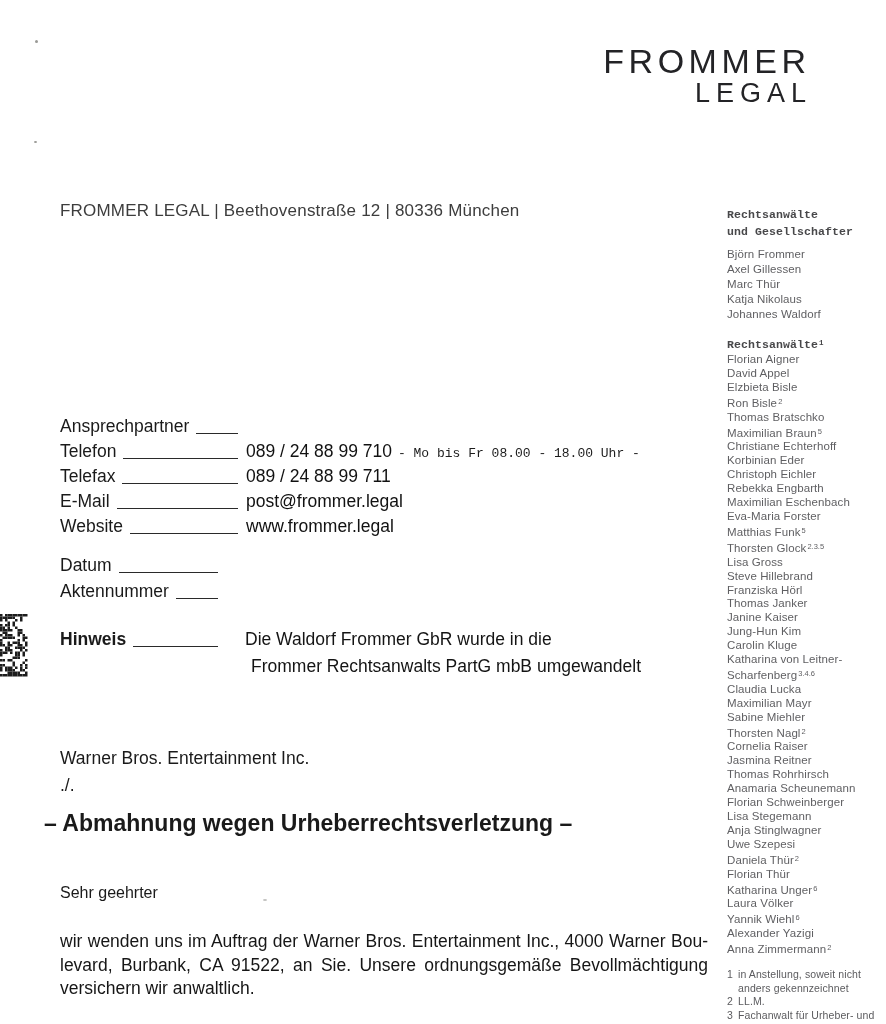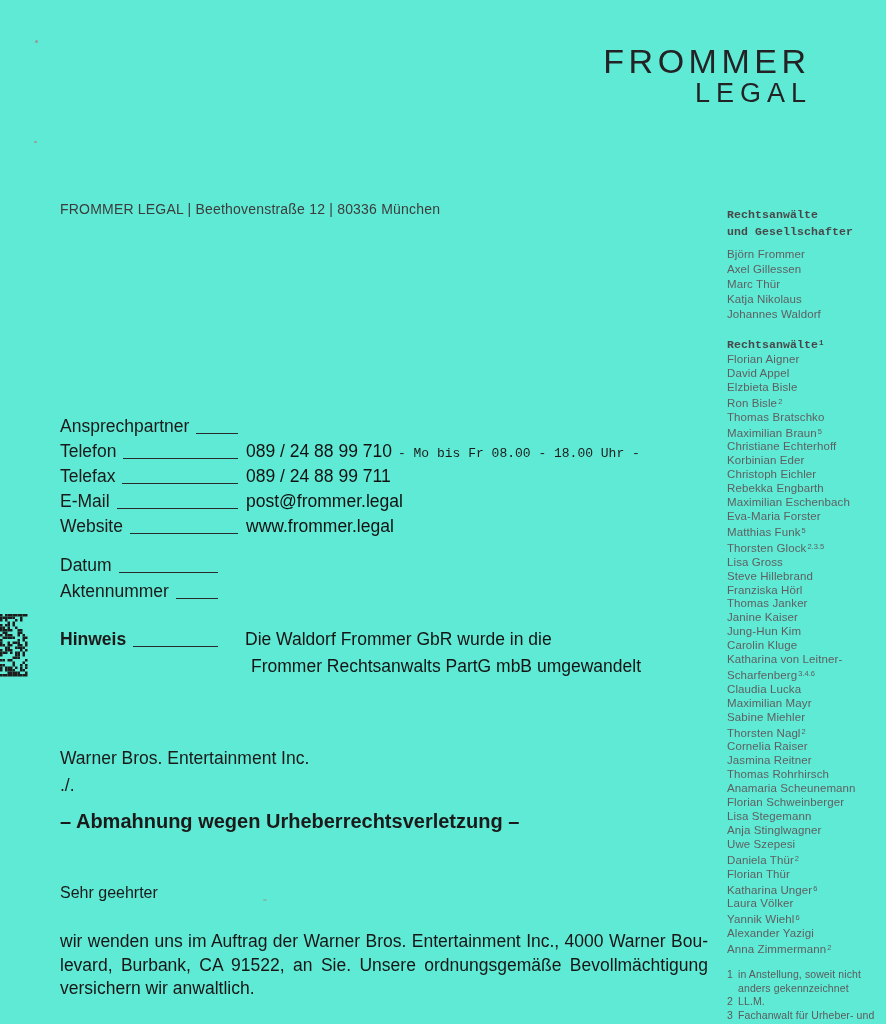--- a/index.html
+++ b/index.html
@@ -1,25 +1,25 @@
 <!DOCTYPE html>
 <html><head>
 <meta charset="utf-8">
 <style>
   html,body{margin:0;padding:0;background:#e9e9e7;}
-  .page{position:relative;width:886px;height:1024px;background:#5eead4;overflow:hidden;
+  .page{position:relative;width:886px;height:1024px;background:#ffffff;overflow:hidden;
         font-family:"Liberation Sans","DejaVu Sans",sans-serif;color:#1a1a1a;}
 
   
   .logo{position:absolute;top:44px;right:80px;text-align:right;color:#232326;line-height:1;}
   .logo-line1{font-size:34px;letter-spacing:4.5px;margin-right:-4.5px;}
   .logo-line2{font-size:27px;letter-spacing:6px;margin-right:-6px;margin-top:2px;}
 
   
-  .sender{position:absolute;left:60px;top:201px;font-size:14px;color:#3d3d3d;letter-spacing:0.2px;}
+  .sender{position:absolute;left:60px;top:201px;font-size:17px;color:#3d3d3d;letter-spacing:0.2px;}
 
   
   .contact{position:absolute;left:60px;top:412px;width:680px;}
   .crow{display:flex;align-items:flex-end;height:25px;font-size:17.5px;}
   .lblwrap{display:flex;align-items:flex-end;width:178px;flex:none;align-self:stretch;}
   .clbl{white-space:nowrap;}
   .rule{flex:1;border-bottom:1.6px solid #2a2a2a;margin:0 0 3px 7px;}
   .cval{margin-left:8px;white-space:nowrap;color:#111;}
   .cnote{font-size:13px;margin-left:6px;margin-bottom:1px;white-space:nowrap;color:#1c1c1c;font-family:Liberation Mono, monospace;}
 
@@ -32,21 +32,21 @@
   .hinweis{position:absolute;left:60px;top:626px;display:flex;font-size:17.5px;align-items:flex-start;}
   .hlblwrap{display:flex;align-items:flex-end;width:158px;flex:none;height:24px;}
   .hlbl{font-weight:bold;white-space:nowrap;}
   .hval{margin-left:27px;line-height:26.5px;color:#141414;}
   .hline2{text-indent:6px;}
 
   
   .party{position:absolute;left:60px;top:716px;font-size:17.5px;}
   .party-name{font-weight:normal;margin-top:32px;}
   .party-vs{margin-top:6px;}
-  .subject{position:absolute;left:60px;top:810px;font-size:20px;font-weight:bold;}
+  .subject{position:absolute;left:44px;top:810px;font-size:23px;font-weight:bold;}
   .salutation{position:absolute;left:60px;top:884px;font-size:16px;}
   .body-text{position:absolute;left:60px;top:930px;width:648px;font-size:17.5px;line-height:23.5px;color:#161616;}
   .jline{text-align:justify;text-align-last:justify;}
   .jline.last{text-align-last:left;}
 
   
   .sidebar{position:absolute;left:727px;top:206px;width:153px;letter-spacing:0.1px;}
   .sb-h{font-size:11.5px;font-weight:bold;color:#48484a;line-height:17px;font-family:Liberation Mono, monospace;}
   .sb-partners{margin-top:7px;}
   .sb-name{font-size:11.5px;color:#5f5f62;line-height:15px;}

